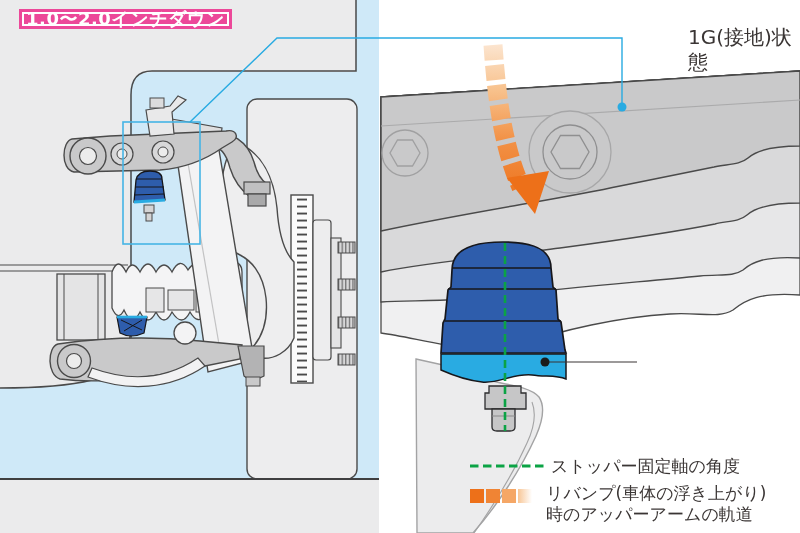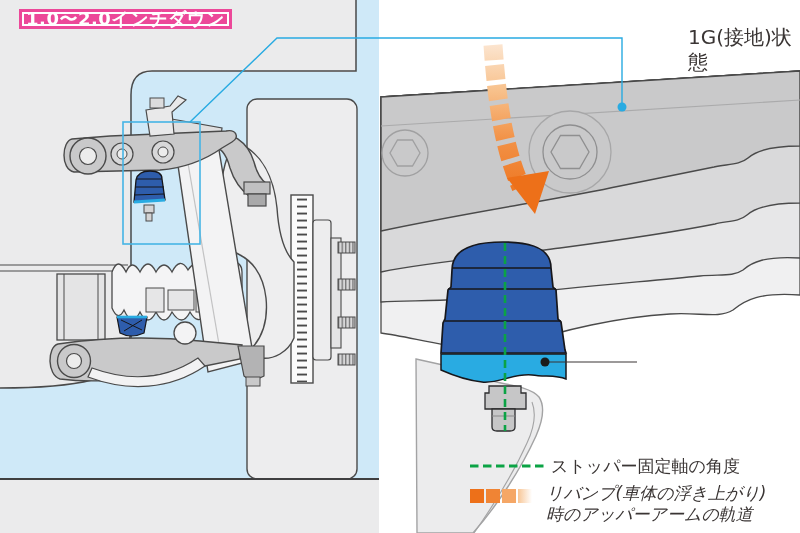--- a/index.html
+++ b/index.html
@@ -18,21 +18,21 @@
   }
   .inch-box::before{
     content:"";position:absolute;inset:3px;border:2px solid #ffffff;pointer-events:none;
   }
   .inch-box .txt{
     position:relative;color:#ffffff;font-size:18px;font-weight:bold;letter-spacing:.5px;line-height:1;
   }
   .lbl-1g{left:640px;top:25px;font-size:20px;line-height:25px;margin-left:48px;}
   .lbl-plate{left:640px;top:349px;font-size:17px;line-height:21px;}
   .lbl-axis{left:551px;top:456px;font-size:17px;line-height:21px;}
-  .lbl-rebound{left:546px;top:483px;font-size:17px;line-height:21px;font-style:italic;}
+  .lbl-rebound{left:546px;top:483px;font-size:17px;line-height:21px;}
 </style>
 </head>
 <body>
 
 <div class="stage">
 
 <svg width="800" height="533" viewBox="0 0 800 533">
   <defs>
     <pattern id="vents" x="297" y="196" width="10" height="7" patternUnits="userSpaceOnUse">
       <rect width="10" height="7" fill="#fbfbfb"></rect>

